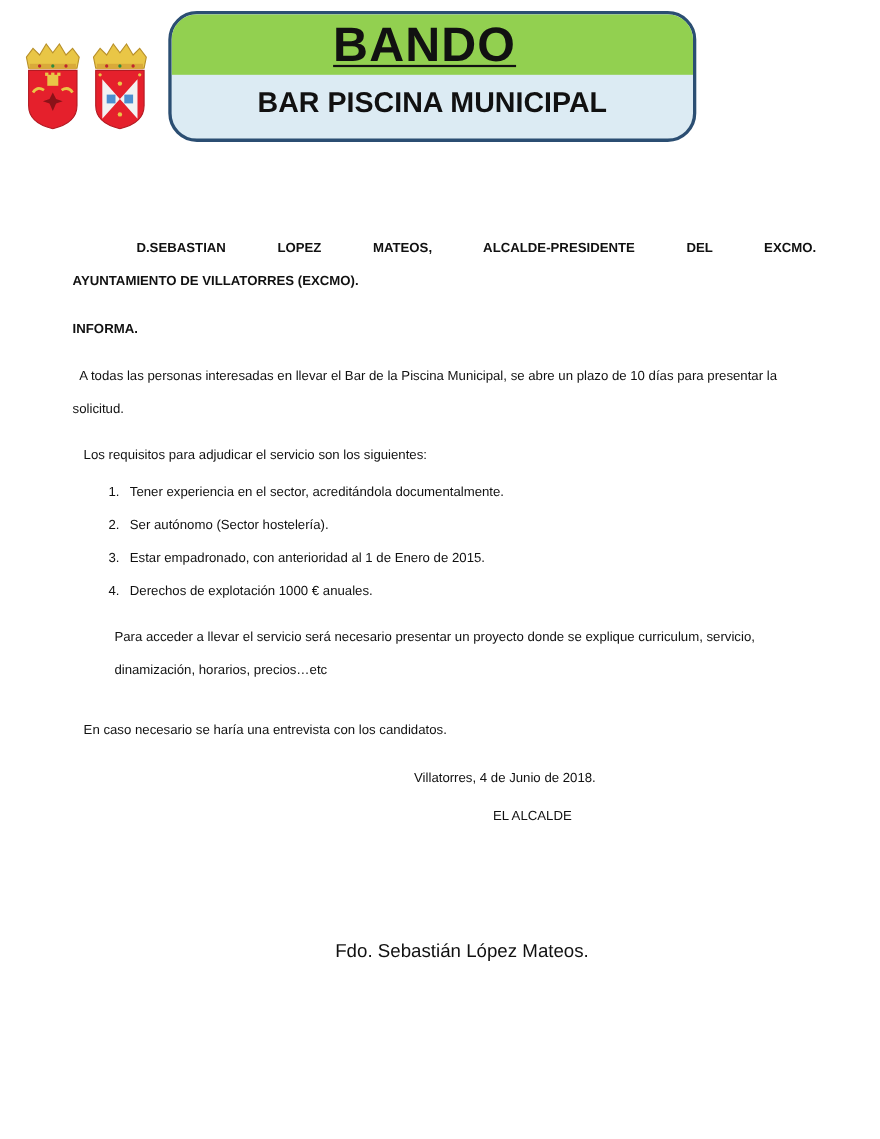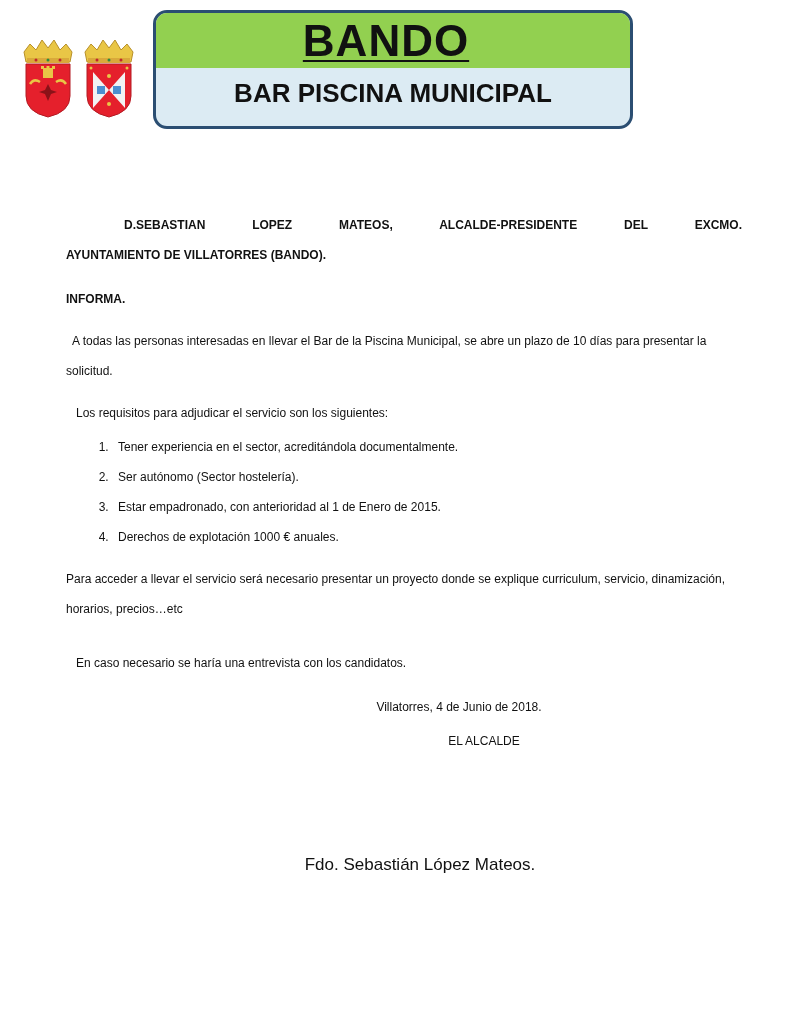--- a/index.html
+++ b/index.html
@@ -6,21 +6,21 @@
     body { width: 800px; height: 1035px; position: relative; overflow: hidden;
            font-family: "Liberation Sans", sans-serif; color: #111111; }
 
     
     .arms { position: absolute; top: 38px; width: 56px; height: 80px; }
     .arms.a1 { left: 20px; }
     .arms.a2 { left: 81px; }
 
     
     .header-box { position: absolute; left: 153px; top: 10px; width: 480px; height: 119px;
-                  border: 3px solid #2b4e72; border-radius: 14px; overflow: hidden;
+                  border: 3px solid #2b4e72; border-radius: 26px; overflow: hidden;
                   background: #dcebf3; box-sizing: border-box; }
     .header-green { position: absolute; left: 0; top: 0; right: 0; height: 55px; background: #92d050; }
     .header-title { position: absolute; left: 0; right: 0; top: 4px; text-align: center;
                     font-family: "Liberation Sans", sans-serif; font-weight: bold; font-size: 44px;
                     line-height: 48px; letter-spacing: 1px; color: #111; }
     .header-title span { text-decoration: underline; text-decoration-thickness: 2px;
                          text-underline-offset: 4px; padding-right: 14px; }
     .header-subtitle { position: absolute; left: 0; right: 0; top: 62px; text-align: center;
                        font-family: "Liberation Sans", sans-serif; font-weight: bold; font-size: 26px;
                        line-height: 36px; color: #111; }
@@ -29,21 +29,21 @@
     .doc { position: absolute; left: 66px; top: 210px; width: 676px;
            font-family: "Liberation Sans", sans-serif; font-size: 12px; line-height: 30px; }
     .p { margin: 0; }
     .intro { font-weight: bold; text-align: justify; text-align-last: justify; text-indent: 58px; word-spacing: 6px; }
     .intro2 { font-weight: bold; }
     .informa { font-weight: bold; text-align: left; margin-top: 14px; }
     .para1 { margin-top: 12px; text-indent: 6px; }
     .para2 { margin-top: 12px; text-indent: 10px; }
     ol.reqs { margin: 4px 0 0 0; padding-left: 46px; }
     ol.reqs li { padding-left: 6px; }
-    .para3 { margin-top: 12px; }
+    .para3 { margin-top: 12px; margin-left: 38px; }
     .para4 { margin-top: 24px; text-indent: 10px; }
     .center-date { margin-top: 14px; text-align: center; padding-left: 110px; }
     .center-title { margin-top: 4px; text-align: center; padding-left: 160px; }
     .signature { position: absolute; left: 0; right: 0; top: 855px; text-align: center;
                  padding-left: 40px; font-size: 17px; font-family: "Liberation Sans", sans-serif; }
   </style>
 </head>
 <body>
 
 <svg class="arms a1" viewBox="0 0 56 80">
@@ -85,21 +85,21 @@
 <div class="header-box">
   <div class="header-green"></div>
   <div class="header-title">
     <span>BANDO</span>
   </div>
   <div class="header-subtitle">BAR PISCINA MUNICIPAL</div>
 </div>
 
 <div class="doc">
   <p class="p intro">D.SEBASTIAN LOPEZ MATEOS, ALCALDE-PRESIDENTE DEL EXCMO.</p>
-  <p class="p intro2">AYUNTAMIENTO  DE VILLATORRES (BANDO).</p>
+  <p class="p intro2">AYUNTAMIENTO  DE VILLATORRES (EXCMO).</p>
   <p class="p informa">INFORMA.</p>
   <p class="p para1">A todas las personas interesadas en llevar el Bar de la Piscina Municipal, se abre un plazo de 10 días para presentar la solicitud.</p>
   <p class="p para2">Los requisitos para adjudicar el servicio son los siguientes:</p>
   <ol class="reqs">
     <li>Tener experiencia en el sector, acreditándola documentalmente.</li>
     <li>Ser autónomo (Sector hostelería).</li>
     <li>Estar empadronado, con anterioridad al 1 de Enero de 2015.</li>
     <li>Derechos de explotación 1000 € anuales.</li>
   </ol>
   <p class="p para3">Para acceder a llevar el servicio será necesario presentar un proyecto donde se explique curriculum, servicio, dinamización, horarios, precios…etc</p>

